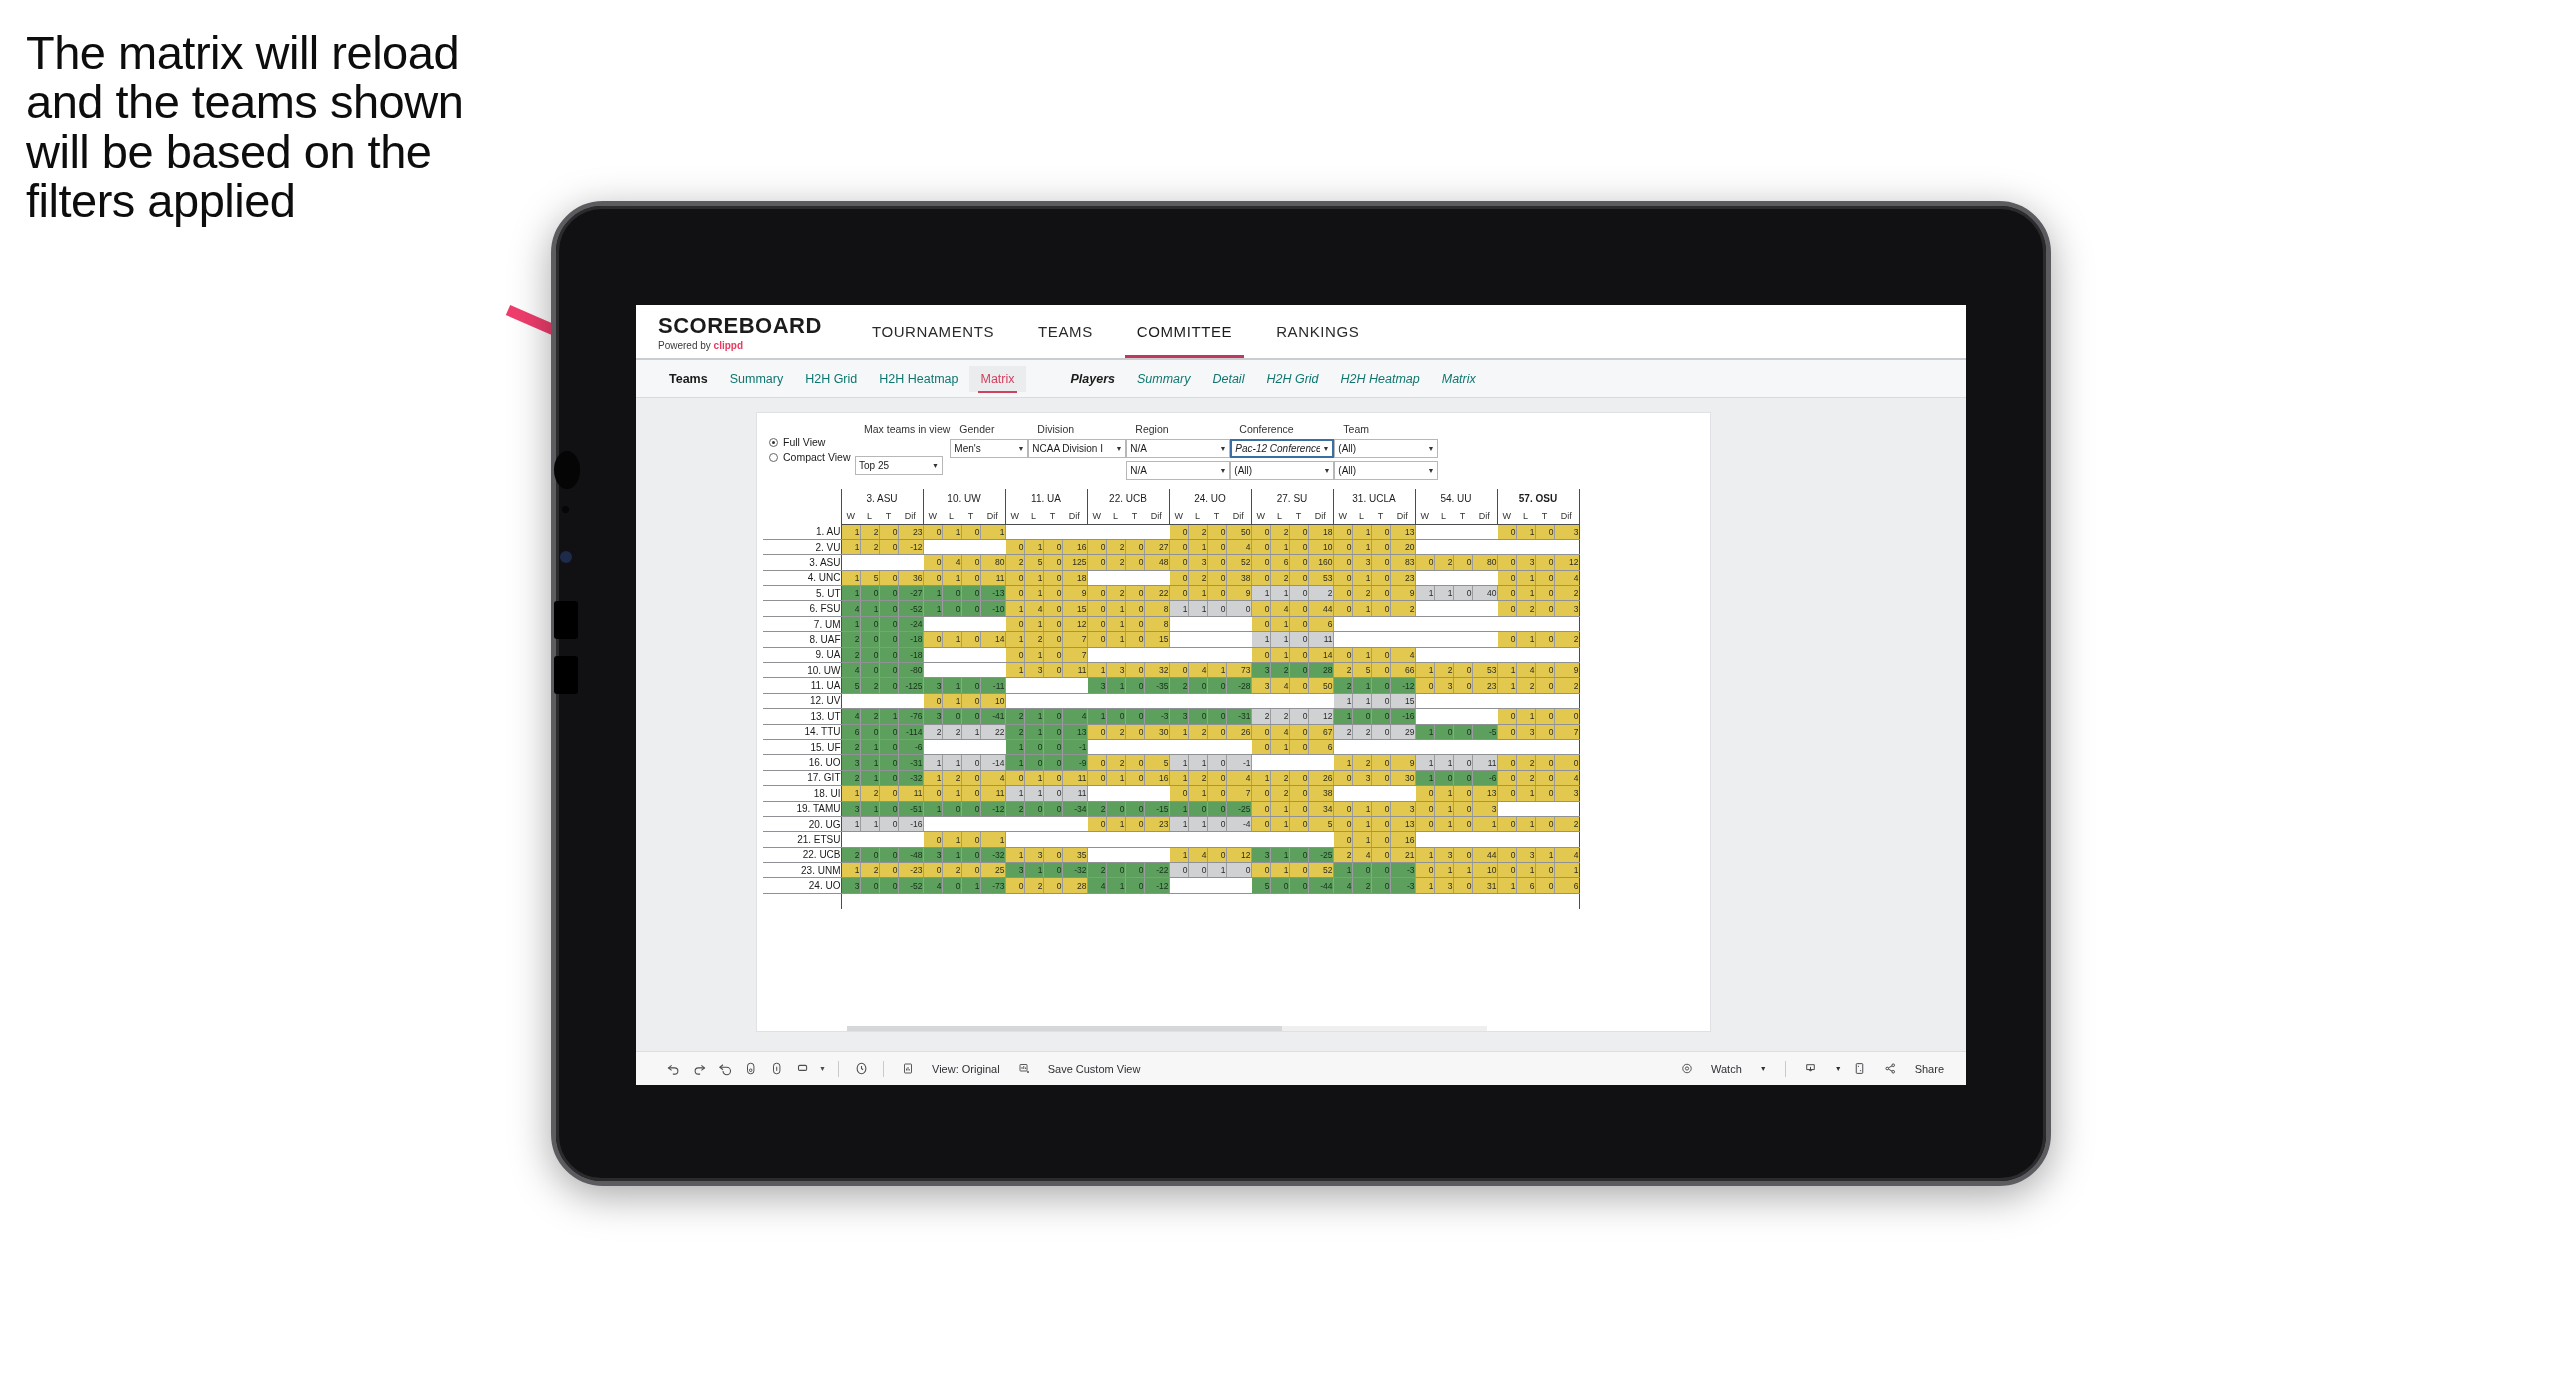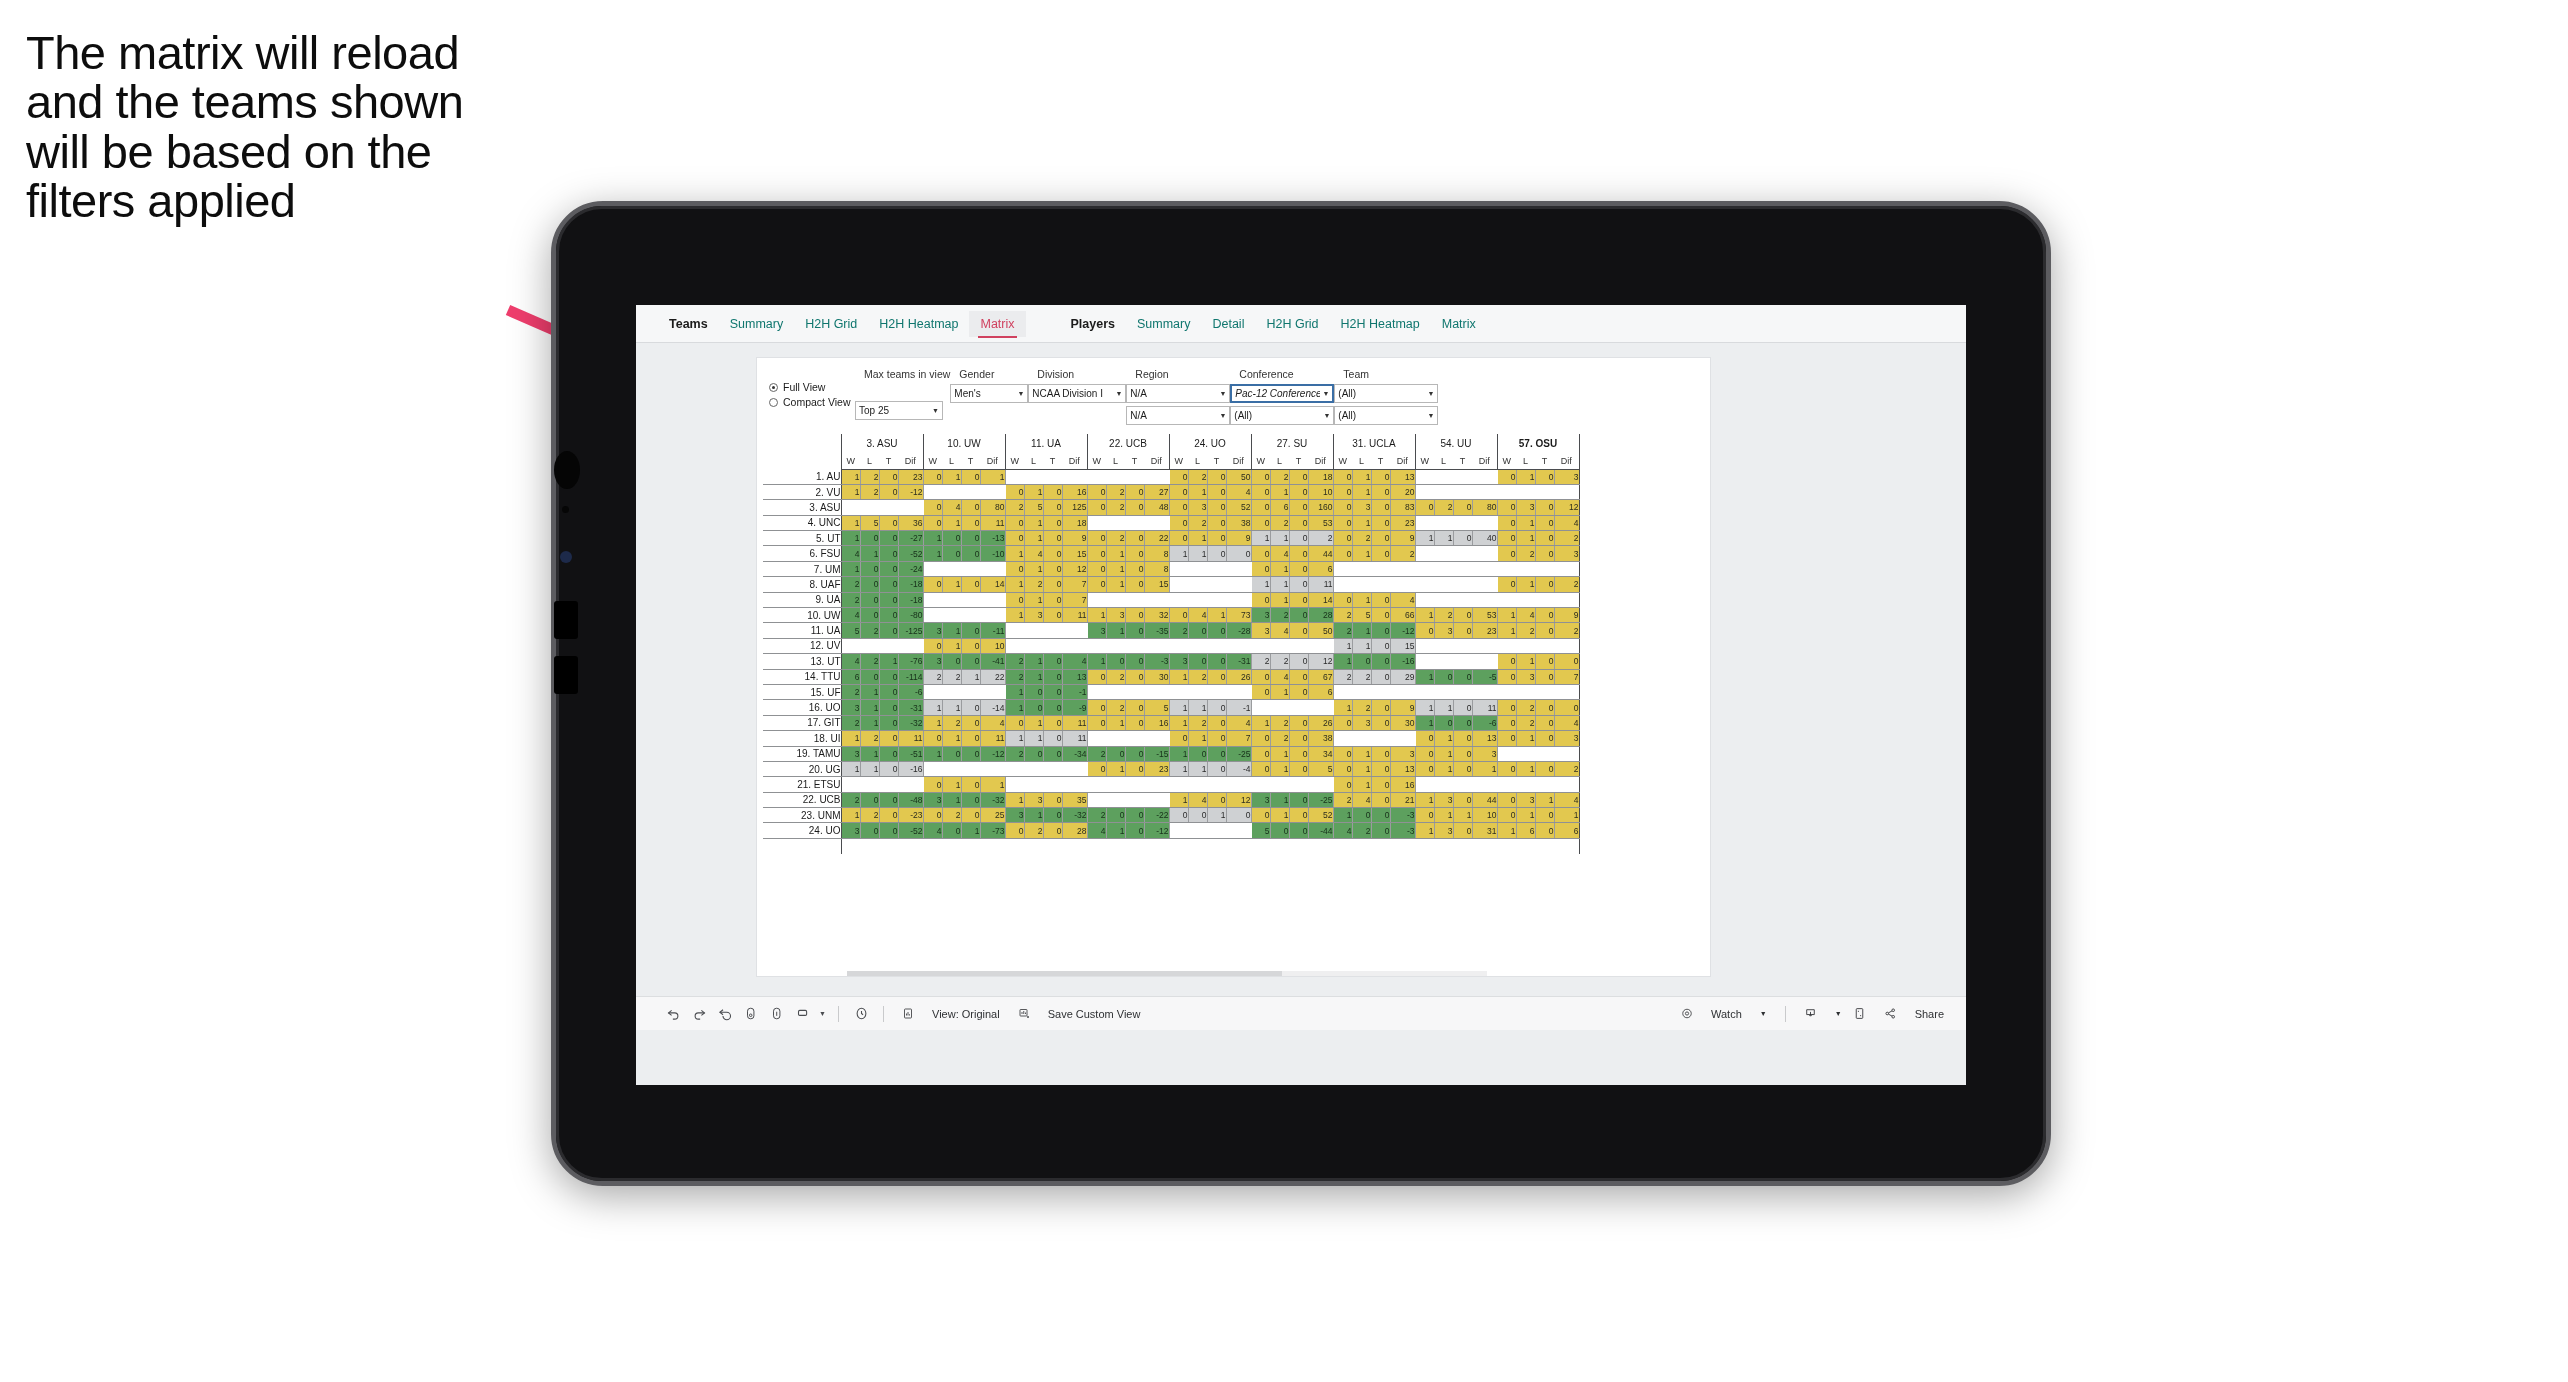--- a/index.html
+++ b/index.html
@@ -63,21 +63,21 @@
   .navtab.active::after {
     content:""; position:absolute; left:10px; right:10px; bottom:0; height:3px; background:#c0395c;
   }
 
   
   #subbar {
     height:38px; background:#f6f7f8; display:flex; align-items:center;
     padding-left:22px; border-bottom:1px solid #d8dadd; gap:0px;
   }
   .subgroup { display:flex; align-items:center; }
-  .subgroup.second { margin-left:34px; }
+  .subgroup.second { margin-left:34px;font-style:italic; }
   .subtab {
     font-size:12.5px; color:#0f766e; padding:6px 11px; cursor:pointer; position:relative;
   }
   .subtab.bold { font-weight:bold; color:#1b1b1b; }
   .subtab.sel {
     color:#d0415f; background:#ebecee;
   }
   .subtab.sel::after {
     content:""; position:absolute; left:9px; right:9px; bottom:-1px; height:2px; background:#d0415f;
   }
@@ -193,20 +193,30 @@
   <div id="tablet-inner"></div>
   <div class="cam" style="left:-2px; top:245px; width:26px; height:38px; background:#050505;"></div>
   <div class="cam" style="left:6px; top:300px; width:7px; height:7px; background:#060606;"></div>
   <div class="cam" style="left:4px; top:345px; width:12px; height:12px; background:#1d2a4a;"></div>
   <div class="side-btn" style="left:-2px; top:395px; width:24px; height:38px;"></div>
   <div class="side-btn" style="left:-2px; top:450px; width:24px; height:38px;"></div>
 </div>
 
 <div id="screen">
 
+  <div id="app-header">
+    <div id="logo-wrap">
+      <div id="logo-main">SCOREBOARD</div>
+      <div id="logo-sub"><span>Powered by </span><b>clippd</b></div>
+    </div>
+    <div class="navtab">TOURNAMENTS</div>
+    <div class="navtab">TEAMS</div>
+    <div class="navtab active">COMMITTEE</div>
+    <div class="navtab">RANKINGS</div>
+  </div>
 
   <div id="subbar">
     <div class="subgroup">
       <div class="subtab bold">Teams</div>
       <div class="subtab">Summary</div>
       <div class="subtab">H2H Grid</div>
       <div class="subtab">H2H Heatmap</div>
       <div class="subtab sel">Matrix</div>
     </div>
     <div class="subgroup second">

